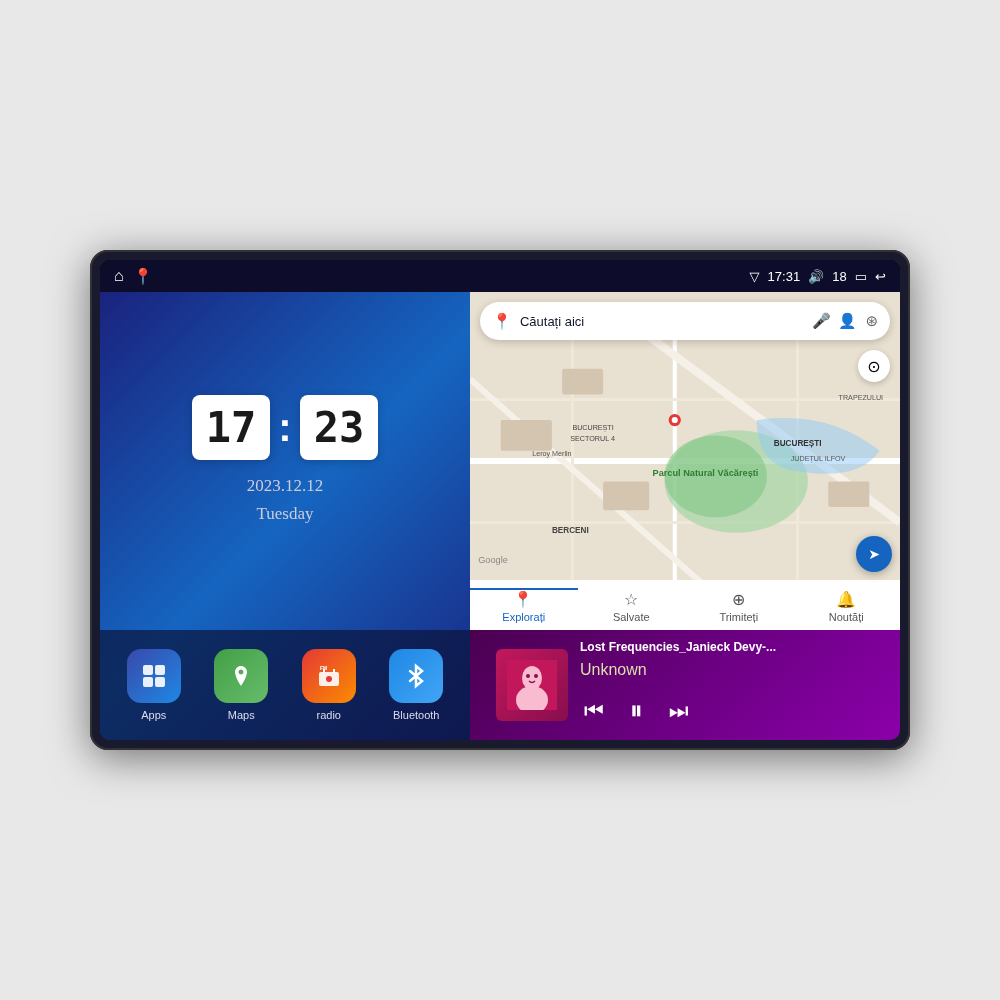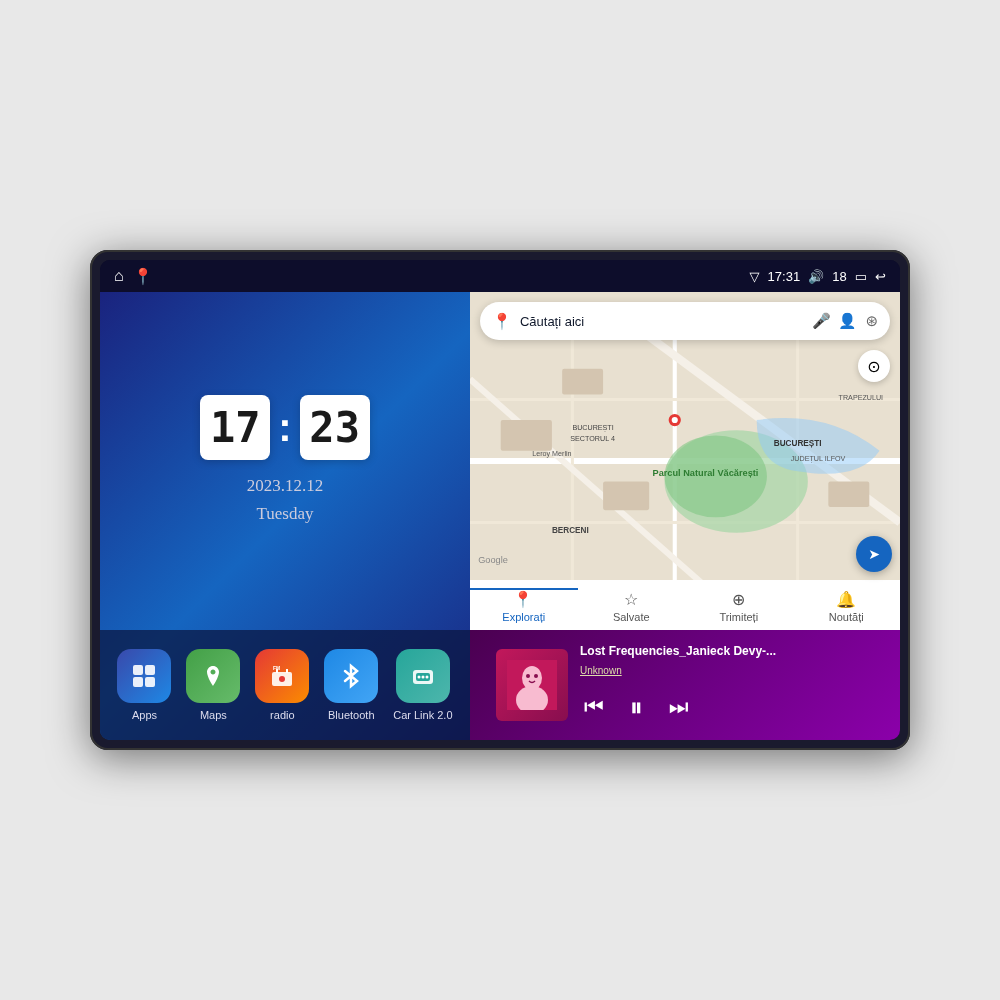--- a/index.html
+++ b/index.html
@@ -93,21 +93,21 @@
 
     .clock-display {
       display: flex;
       align-items: center;
       gap: 8px;
     }
 
     .clock-block {
       background: #fff;
       border-radius: 8px;
-      padding: 8px 6px;
+      padding: 8px 14px;
       font-size: 42px;
       font-weight: 700;
       color: #1a1a1a;
       font-family: monospace;
       min-width: 70px;
       text-align: center;
       box-shadow: 0 2px 8px rgba(0,0,0,0.2);
     }
 
     .clock-colon {
@@ -292,24 +292,23 @@
     .music-title {
       font-size: 12px;
       color: #fff;
       white-space: nowrap;
       overflow: hidden;
       text-overflow: ellipsis;
       font-weight: 600;
     }
 
     .music-artist {
-      font-size: 10px;
+      font-size: 16px;
       color: #dda;
       margin-top: 7px;
-      text-decoration: underline;
     }
 
     .music-controls {
       display: flex;
       align-items: center;
       gap: 18px;
       margin-top: 12px;
     }
 
     .ctrl-btn {
@@ -400,32 +399,20 @@
 
           <div class="app-icon-item">
             <div class="app-icon-circle icon-bluetooth">
               <svg width="28" height="28" viewBox="0 0 28 28" fill="none">
                 <path d="M14 4l6 5-6 5V4zM14 14l6 5-6 5V14zM8 9l6 5M8 19l6-5" stroke="white" stroke-width="2.5" stroke-linecap="round"></path>
               </svg>
             </div>
             <span class="app-icon-label">Bluetooth</span>
           </div>
 
-          <div class="app-icon-item">
-            <div class="app-icon-circle icon-carlink">
-              <svg width="28" height="28" viewBox="0 0 28 28" fill="none">
-                <rect x="4" y="8" width="20" height="14" rx="3" fill="white" opacity="0.9"></rect>
-                <rect x="7" y="11" width="14" height="8" rx="2" fill="#26a69a"></rect>
-                <circle cx="10" cy="15" r="1.5" fill="white"></circle>
-                <circle cx="14" cy="15" r="1.5" fill="white"></circle>
-                <circle cx="18" cy="15" r="1.5" fill="white"></circle>
-              </svg>
-            </div>
-            <span class="app-icon-label">Car Link 2.0</span>
-          </div>
 
         </div>
       </div>
 
       <div class="right-panel">
 
         <div class="map-widget">
 
           <div class="map-background">
             <svg class="map-svg" viewBox="0 0 420 280" xmlns="http://www.w3.org/2000/svg">

